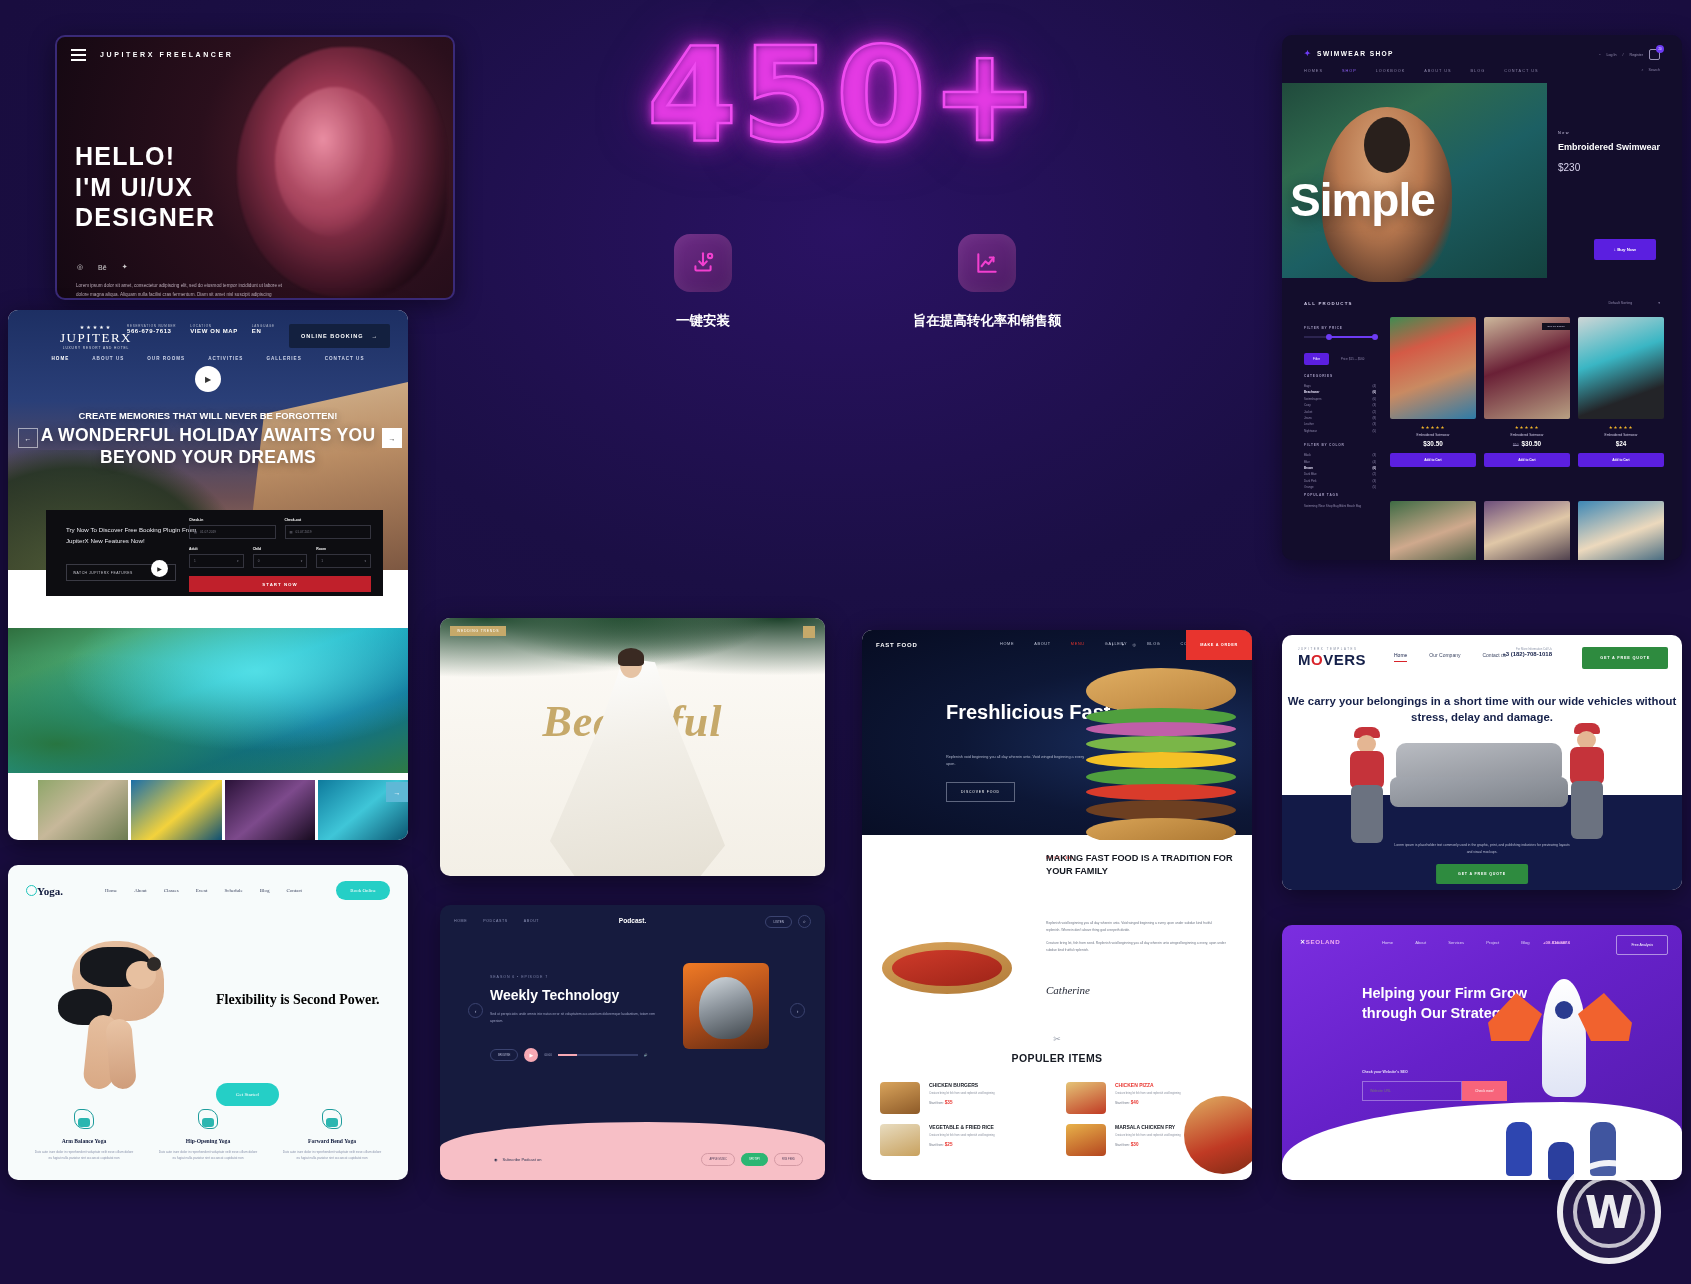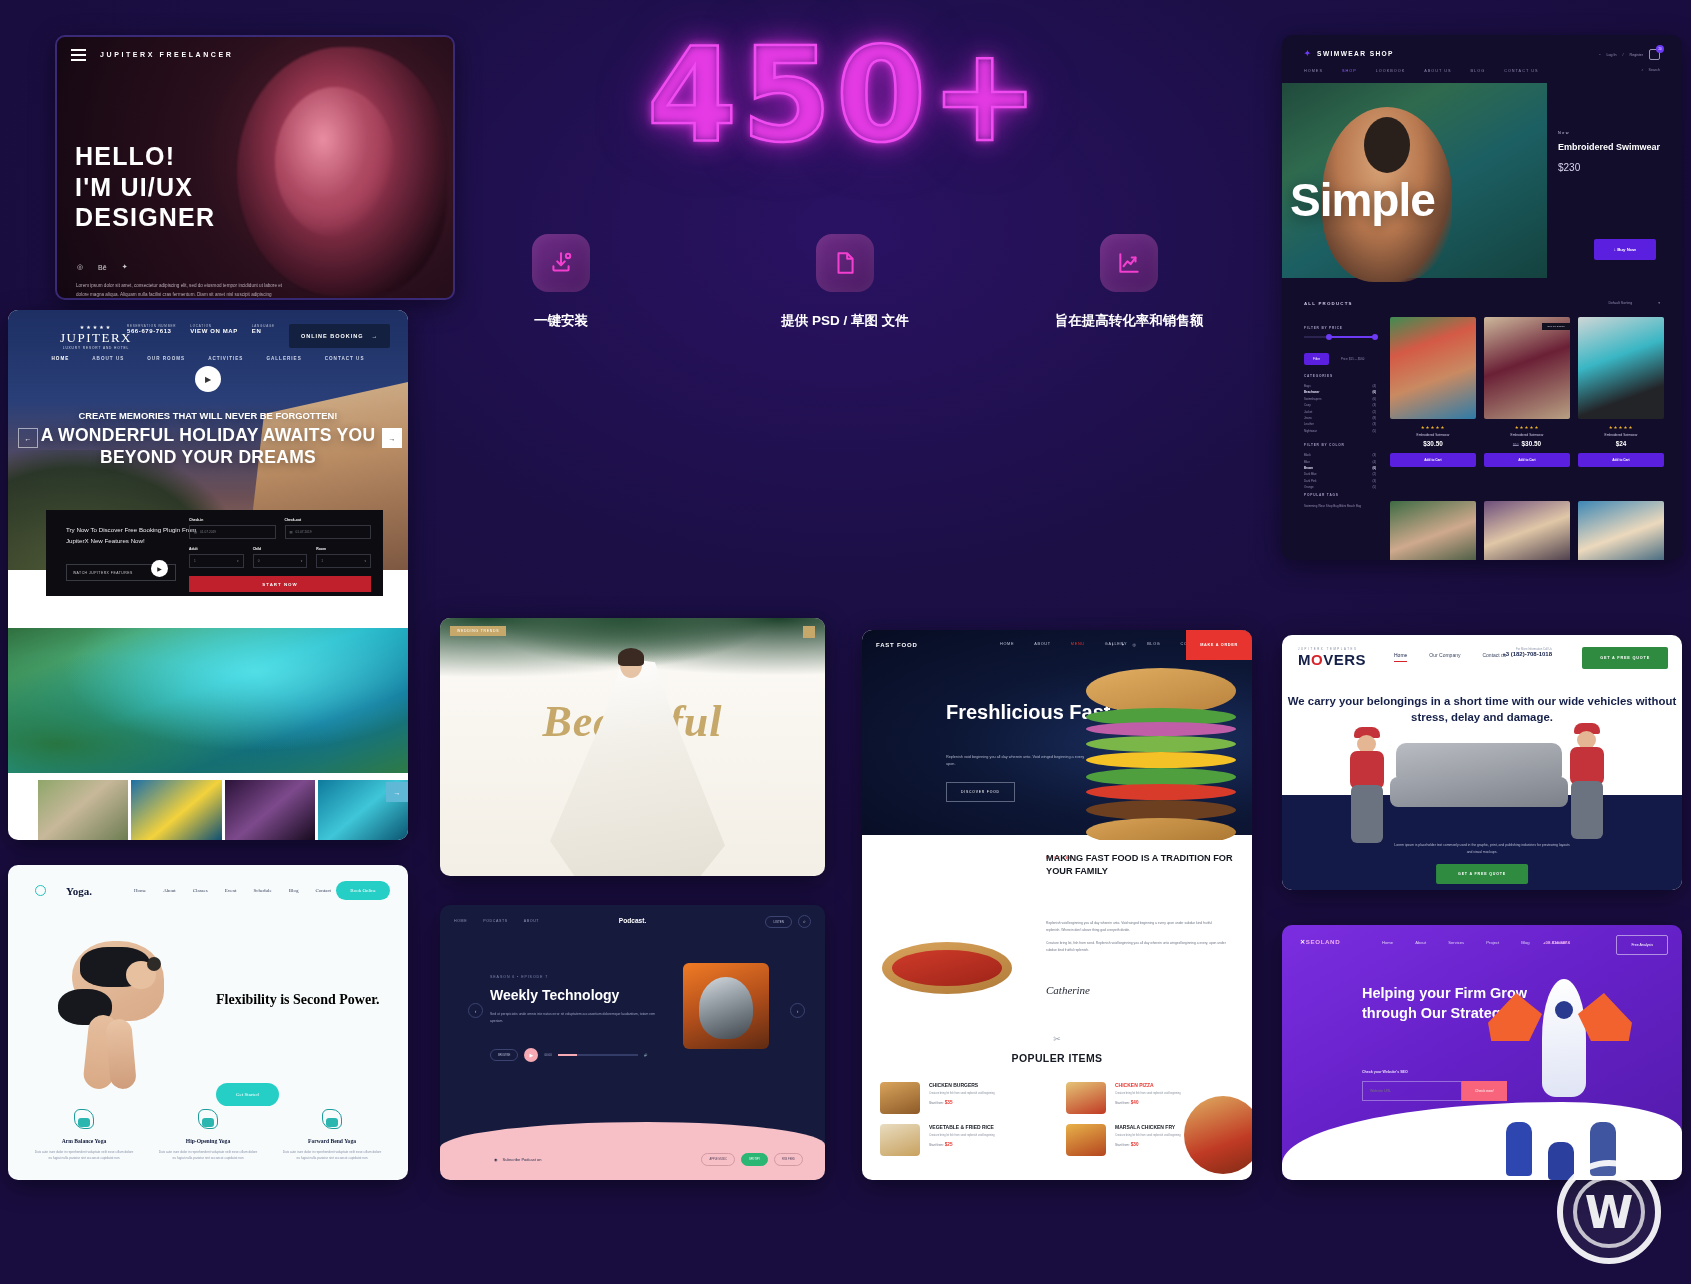--- a/index.html
+++ b/index.html
@@ -96,21 +96,21 @@
   #hotel .t2{background:linear-gradient(140deg,#1b6fa8,#f3d23c 55%,#0d4f74);}
   #hotel .t3{background:linear-gradient(140deg,#2a1238,#7d4a8c 50%,#160a1e);}
   #hotel .t4{background:linear-gradient(140deg,#0e7a9c,#3fc6d8 50%,#0a5470);}
   #hotel .tnext{position:absolute;right:0;bottom:38px;width:22px;height:20px;background:#5fb8d6;color:#fff;
      display:flex;align-items:center;justify-content:center;font-size:7px;}
 
   
   #yoga{left:8px;top:865px;width:400px;height:315px;background:#f7fbfb;}
   #yoga .ynav{position:absolute;left:0;right:0;top:16px;display:flex;align-items:center;padding:0 18px;gap:0;}
   #yoga .ylogo{font-family:"Liberation Serif",serif;font-size:11px;color:#101a3c;font-weight:700;
-     display:flex;align-items:center;gap:20px;margin-left:9px;}
+     display:flex;align-items:center;gap:0;}
   #yoga .ydot{width:11px;height:11px;border-radius:50%;border:1.4px solid #20c4bb;}
   #yoga .ymenu{display:flex;gap:17px;margin-left:42px;color:#3c4560;font-size:5px;font-family:"Liberation Serif",serif;}
   #yoga .ybtn{margin-left:auto;background:#25cfc6;color:#fff;font-size:5px;padding:7px 14px;border-radius:20px;
      font-family:"Liberation Serif",serif;}
   #yoga .yfig{position:absolute;left:42px;top:58px;width:150px;height:165px;}
   #yoga .yfig .body{position:absolute;left:22px;top:18px;width:92px;height:80px;border-radius:48% 52% 40% 60%;
      background:linear-gradient(150deg,#e9c4a5,#d8a987);}
   #yoga .yfig .top{position:absolute;left:30px;top:24px;width:70px;height:40px;border-radius:40%;background:#16181d;}
   #yoga .yfig .hip{position:absolute;left:8px;top:66px;width:54px;height:36px;border-radius:45%;background:#16181d;}
   #yoga .yfig .leg{position:absolute;left:36px;top:92px;width:30px;height:74px;border-radius:20px;
@@ -405,29 +405,20 @@
           <path d="M12 3v10"></path>
             <path d="M8.5 10.5L12 14l3.5-3.5"></path>
           <path d="M5 15v3a1 1 0 0 0 1 1h12a1 1 0 0 0 1-1v-3"></path>
           <circle cx="18.5" cy="5.5" r="2"></circle>
         </svg>
       </div>
       <div class="lb">一键安装</div>
     </div>
     <div class="feat">
       <div class="box">
-        <svg viewBox="0 0 24 24" fill="none" stroke="#f23fd0" stroke-width="1.9" stroke-linejoin="round">
-          <path d="M6 3h8l5 5v13H6z"></path>
-            <path d="M14 3v5h5"></path>
-        </svg>
-      </div>
-      <div class="lb">提供 PSD / 草图 文件</div>
-    </div>
-    <div class="feat">
-      <div class="box">
         <svg viewBox="0 0 24 24" fill="none" stroke="#f23fd0" stroke-width="1.9" stroke-linecap="round" stroke-linejoin="round">
           <path d="M4 4v16h16"></path>
             <path d="M7 15l3.5-4.5 3 2.5L18 7"></path>
             <path d="M18 7h-3.5M18 7v3.5"></path>
         </svg>
       </div>
       <div class="lb">旨在提高转化率和销售额</div>
     </div>
   </div>
 </div>

